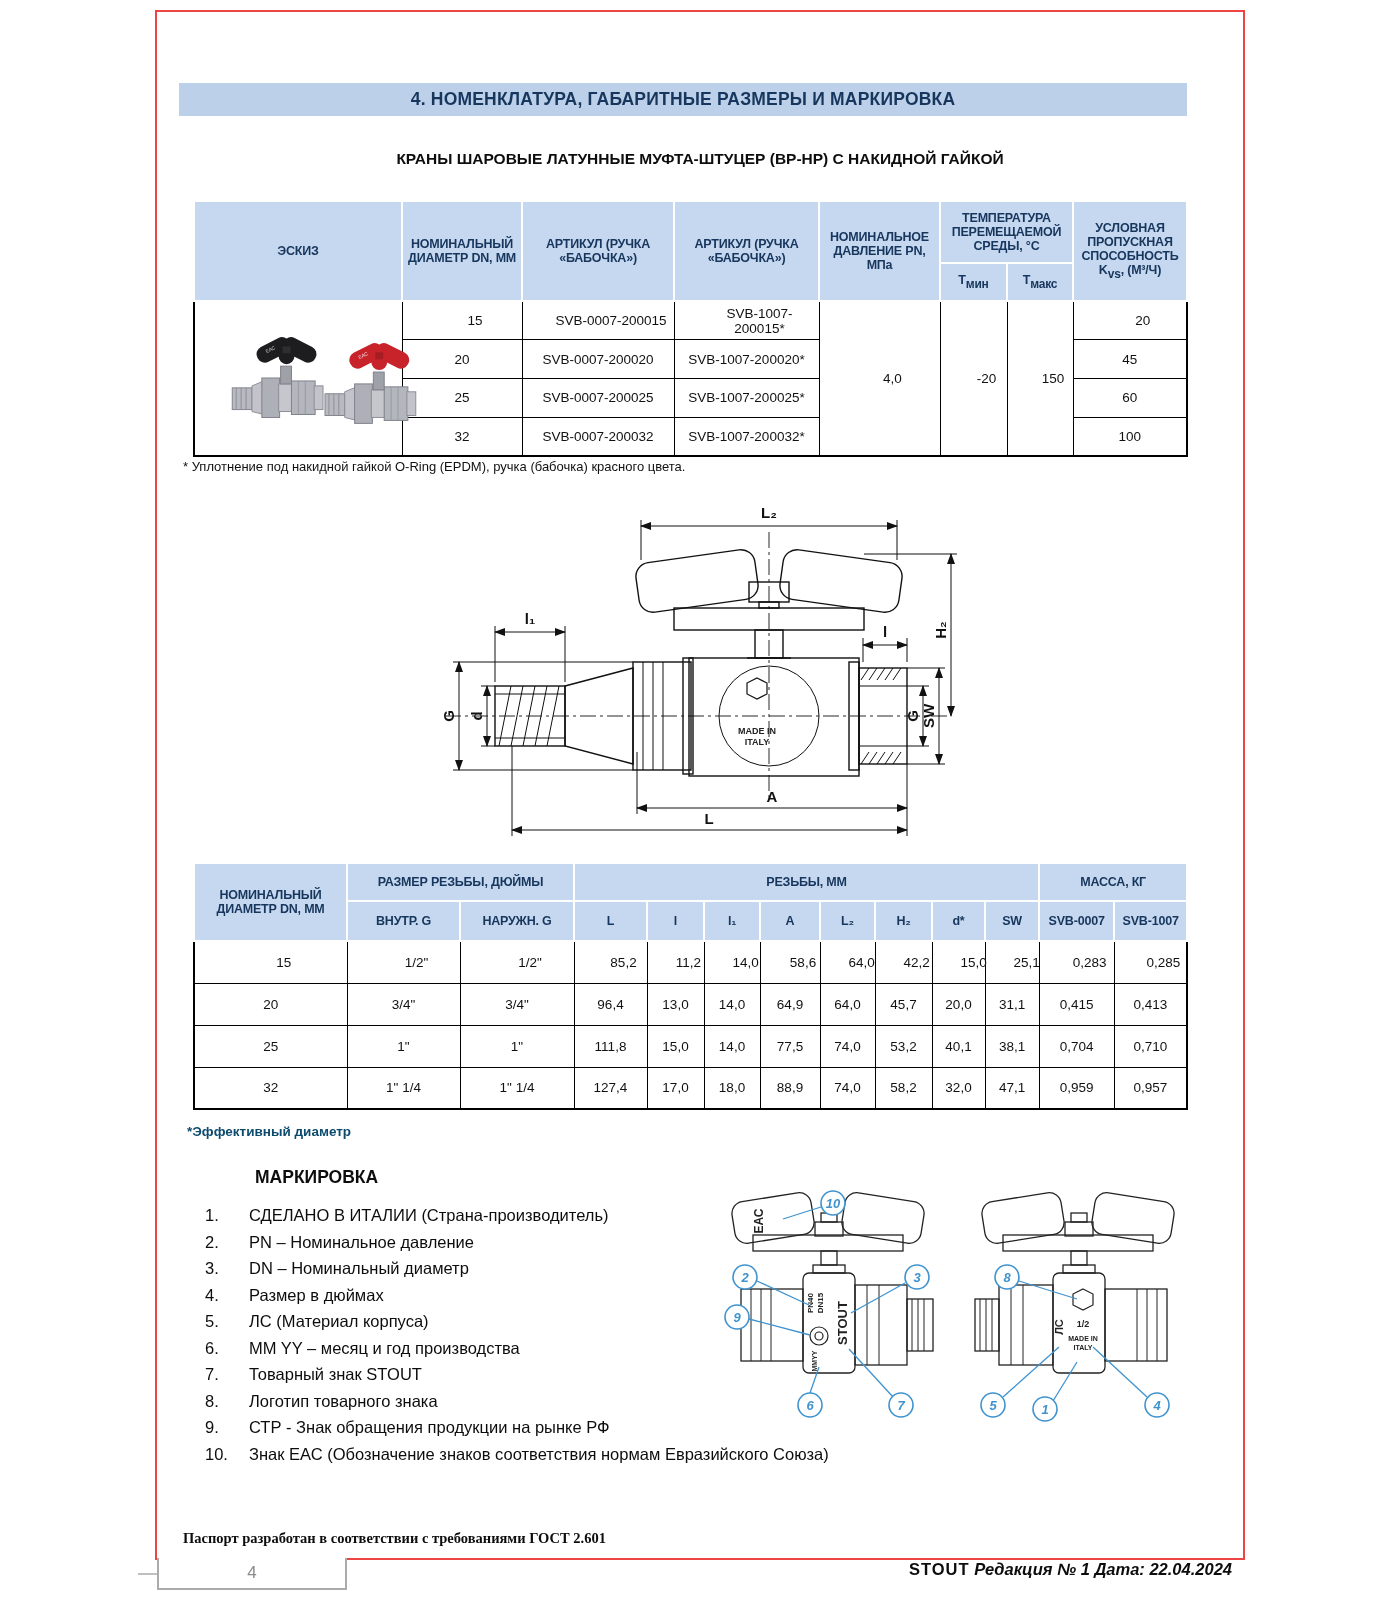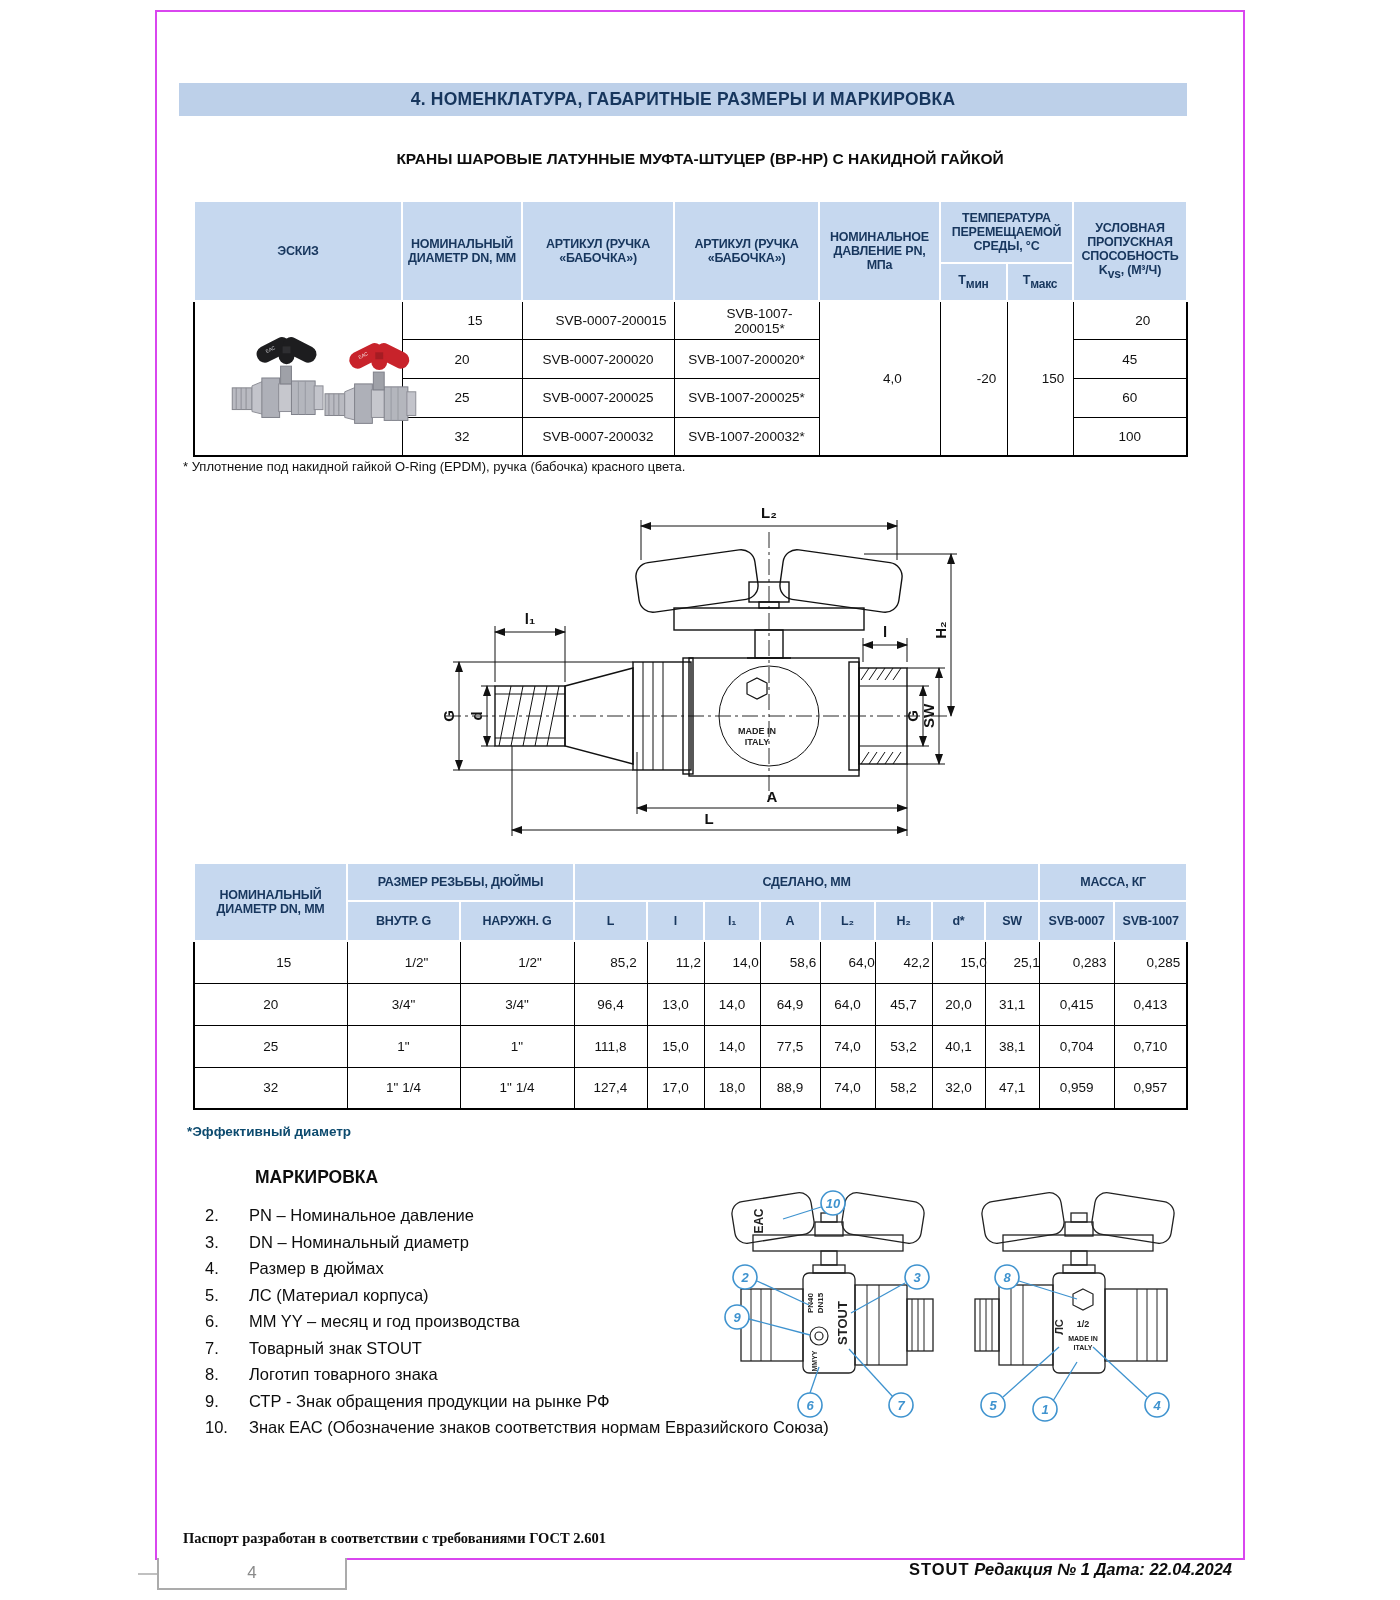--- a/index.html
+++ b/index.html
@@ -1,18 +1,18 @@
 <!DOCTYPE html>
 <html><head>
 <meta charset="utf-8">
 <style>
   html,body{margin:0;padding:0;background:#fff;}
   .page{position:relative;width:1400px;height:1600px;background:#fff;overflow:hidden;
         font-family:"Liberation Sans",sans-serif;color:#111;}
-  .frame{position:absolute;left:155px;top:10px;width:1086px;height:1546px;border:2px solid #d946ef;background:#fff;}
+  .frame{position:absolute;left:155px;top:10px;width:1086px;height:1546px;border:2px solid #ef4444;background:#fff;}
 
   .title-bar{position:absolute;left:22px;top:71px;width:1008px;height:33px;background:#bdd0e9;
              display:flex;align-items:center;justify-content:center;
              font-weight:bold;font-size:17.5px;color:#17365d;letter-spacing:.2px;}
   .subtitle{position:absolute;left:0;top:138px;width:100%;text-align:center;
             font-weight:bold;font-size:15.5px;color:#0d0d0d;}
 
   table{border-collapse:collapse;table-layout:fixed;background:#fff;}
   .t1{position:absolute;left:36px;top:188px;width:994px;border:2.5px solid #000;}
   .t2{position:absolute;left:36px;top:850px;width:994px;border:2.5px solid #000;}
@@ -287,21 +287,21 @@
                 <col style="width:57px">
           <col style="width:53px">
           <col style="width:54px">
           <col style="width:75px">
           <col style="width:73px">
         </colgroup>
       <thead>
         <tr>
           <th rowspan="2">НОМИНАЛЬНЫЙ ДИАМЕТР DN, ММ</th>
           <th colspan="2">РАЗМЕР РЕЗЬБЫ, ДЮЙМЫ</th>
-          <th colspan="8">СДЕЛАНО, ММ</th>
+          <th colspan="8">РЕЗЬБЫ, ММ</th>
           <th colspan="2">МАССА, КГ</th>
         </tr>
         <tr>
           <th>ВНУТР. G</th>
           <th>НАРУЖН. G</th>
           <th>L</th>
           <th>l</th>
           <th>l₁</th>
           <th>A</th>
           <th>L₂</th>
@@ -372,20 +372,21 @@
             <td>47,1</td>
             <td>0,959</td>
             <td>0,957</td>
         </tr>
       </tbody>
     </table>
     <div class="fn2">*Эффективный диаметр</div>
 
     <div class="marking-title">МАРКИРОВКА</div>
     <ol class="marking-list">
+      <li><span class="num">1.</span><span>СДЕЛАНО В ИТАЛИИ (Страна-производитель)</span></li>
       <li><span class="num">2.</span><span>PN – Номинальное давление</span></li>
       <li><span class="num">3.</span><span>DN – Номинальный диаметр</span></li>
       <li><span class="num">4.</span><span>Размер в дюймах</span></li>
       <li><span class="num">5.</span><span>ЛС (Материал корпуса)</span></li>
       <li><span class="num">6.</span><span>MM YY – месяц и год производства</span></li>
       <li><span class="num">7.</span><span>Товарный знак STOUT</span></li>
       <li><span class="num">8.</span><span>Логотип товарного знака</span></li>
       <li><span class="num">9.</span><span>СТР - Знак обращения продукции на рынке РФ</span></li>
       <li><span class="num">10.</span><span>Знак ЕАС (Обозначение знаков соответствия нормам Евразийского Союза)</span></li>
     </ol>

